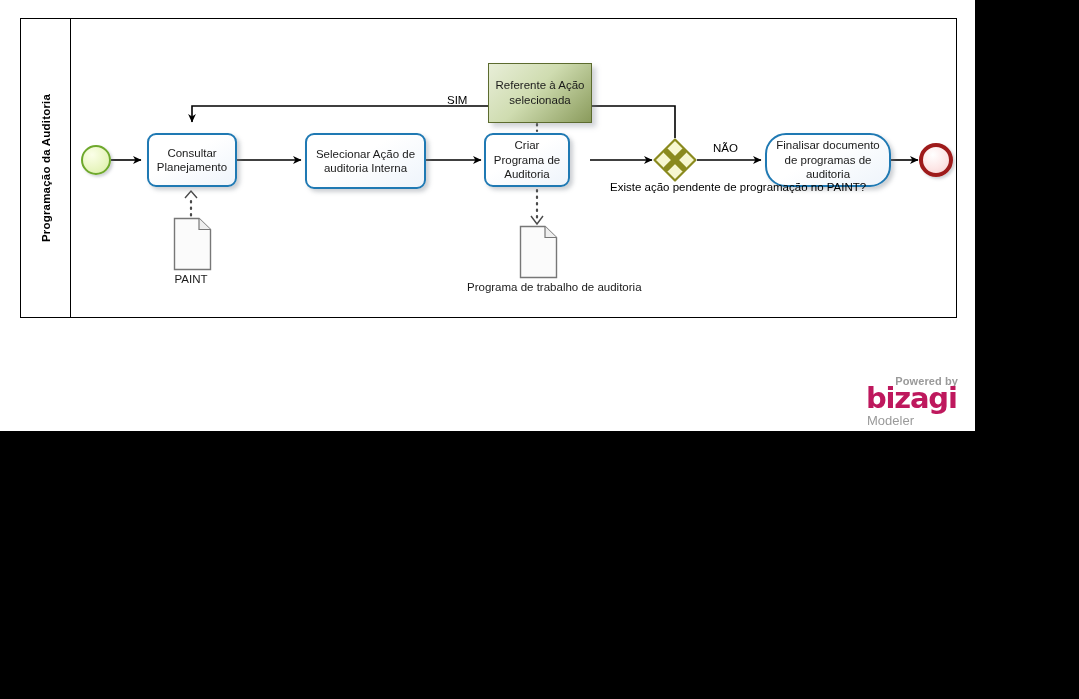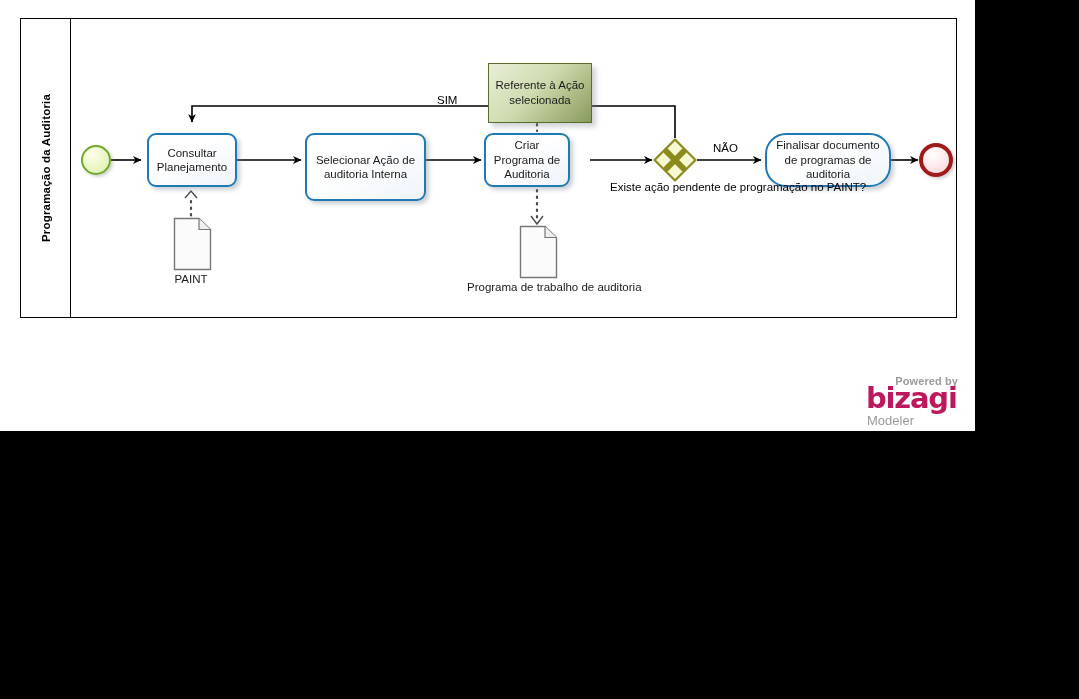--- a/index.html
+++ b/index.html
@@ -250,21 +250,21 @@
     <div class="annotation-box" style="left:488px; top:26px; width:104px; height:60px;margin-top:37px;">
       <span>Referente à Ação selecionada</span>
     </div>
 
     <div class="event start" style="left:81px; top:145px; width:30px; height:30px;"></div>
 
     <div class="task" style="left:147px; top:133px; width:90px; height:54px;">
       <span>Consultar Planejamento</span>
     </div>
 
-    <div class="task" style="left:305px; top:133px; width:121px; height:68px;">
+    <div class="task" style="left:305px; top:133px; width:121px; height:56px;">
       <span>Selecionar Ação de auditoria Interna</span>
     </div>
 
     <div class="task" style="left:484px; top:133px; width:86px; height:54px;">
       <span>Criar Programa de Auditoria</span>
     </div>
 
     <div class="task" style="left:765px; top:133px; width:126px; height:54px;border-radius:21px;">
       <span>Finalisar documento de programas de auditoria</span>
     </div>
@@ -276,21 +276,21 @@
           <path d="M12.5,12.5 L29.5,29.5 M29.5,12.5 L12.5,29.5" stroke="#8A8A1E" stroke-width="6" stroke-linecap="round"></path>
         </g>
       </svg>
     </div>
     <div class="gw-label" style="left:610px; top:180px; width:130px;">
       <span>Existe ação pendente de programação no PAINT?</span>
     </div>
 
     <div class="event end" style="left:919px; top:143px; width:34px; height:34px;"></div>
 
-    <div class="flow-label" style="left:437px; top:94px;">SIM</div>
+    <div class="flow-label" style="left:447px; top:94px;">SIM</div>
     <div class="flow-label" style="left:713px; top:142px;">NÃO</div>
 
     <div class="data-object" style="left:172px; top:216px; width:38px; height:52px;">
       <svg width="44" height="56" viewBox="0 0 44 56" xmlns="http://www.w3.org/2000/svg">
         <g>
           <path d="M2.5,2.5 L27,2.5 L38.5,13.5 L38.5,53.5 L2.5,53.5 Z" fill="#fbfbfb" stroke="#777777" stroke-width="1.4" stroke-linejoin="miter"></path>
           <path d="M27,2.5 L27,13.5 L38.5,13.5" fill="#efefef" stroke="#777777" stroke-width="1.2"></path>
         </g>
       </svg>
       <div class="doc-label" style="top:56px;">PAINT</div>

